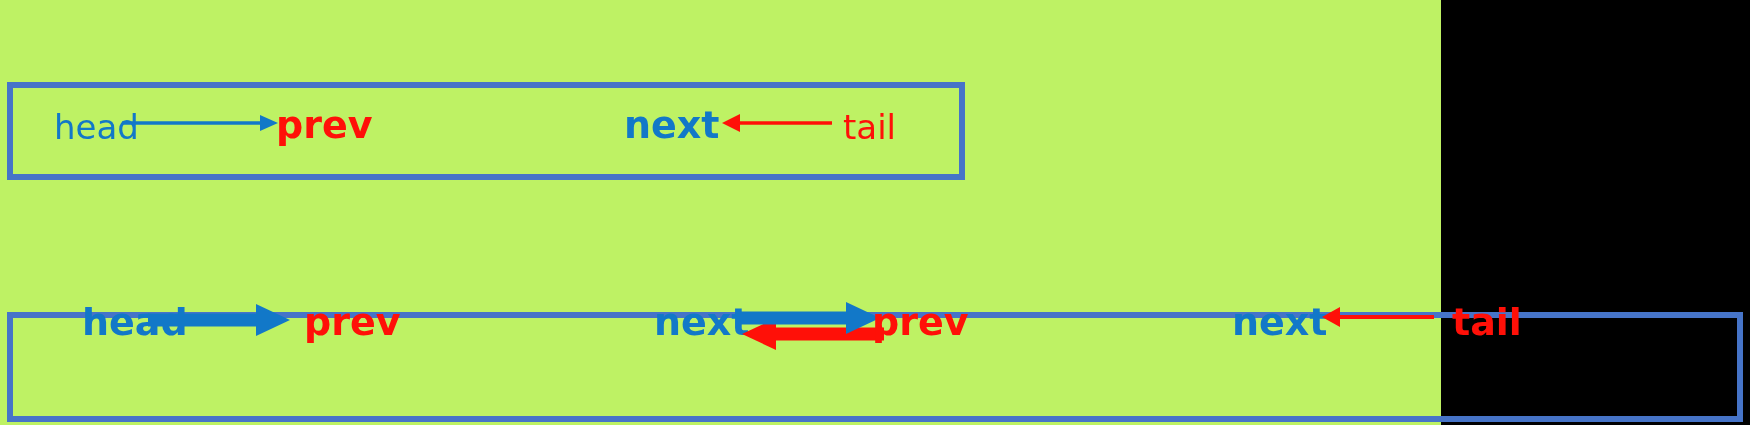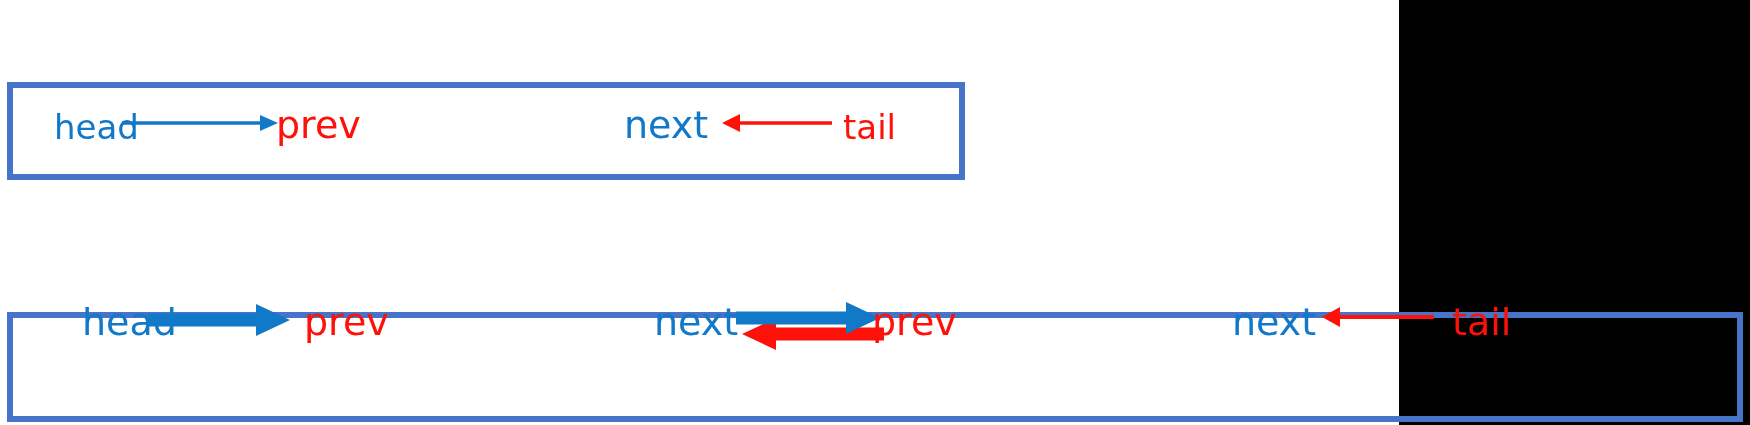--- a/index.html
+++ b/index.html
@@ -13,21 +13,22 @@
     position: relative;
     overflow: hidden;
     font-family: "DejaVu Sans", sans-serif;
   }
 
   .stage {
     position: absolute;
     left: 0; top: 0;
     width: 1399px;
     height: 425px;
-    background: #ffffff;
+    background: #bef264;
+    padding-left: 42px;
   }
 
   
   .node-box {
     position: absolute;
     box-sizing: border-box;
     border: 6px solid #4674c8;
     background: transparent;
   }
   #row1-box { left: 7px;  top: 82px;  width: 958px;  height: 98px; }
@@ -36,21 +37,21 @@
   
   .lbl {
     position: absolute;
     white-space: nowrap;
     line-height: 1;
   }
   .lbl-blue { color: #1278c8; }
   .lbl-red  { color: #ff1008; }
 
   .thin  { font-weight: 400; }
-  .bold  { font-weight: 400; }
+  .bold  { font-weight: 700; }
 
   
   .r1 { font-size: 34px; top: 110px; }
   
   .r2 { font-size: 38px; top: 303px; }
 
   
   .arrow-svg {
     position: absolute;
     overflow: visible;

